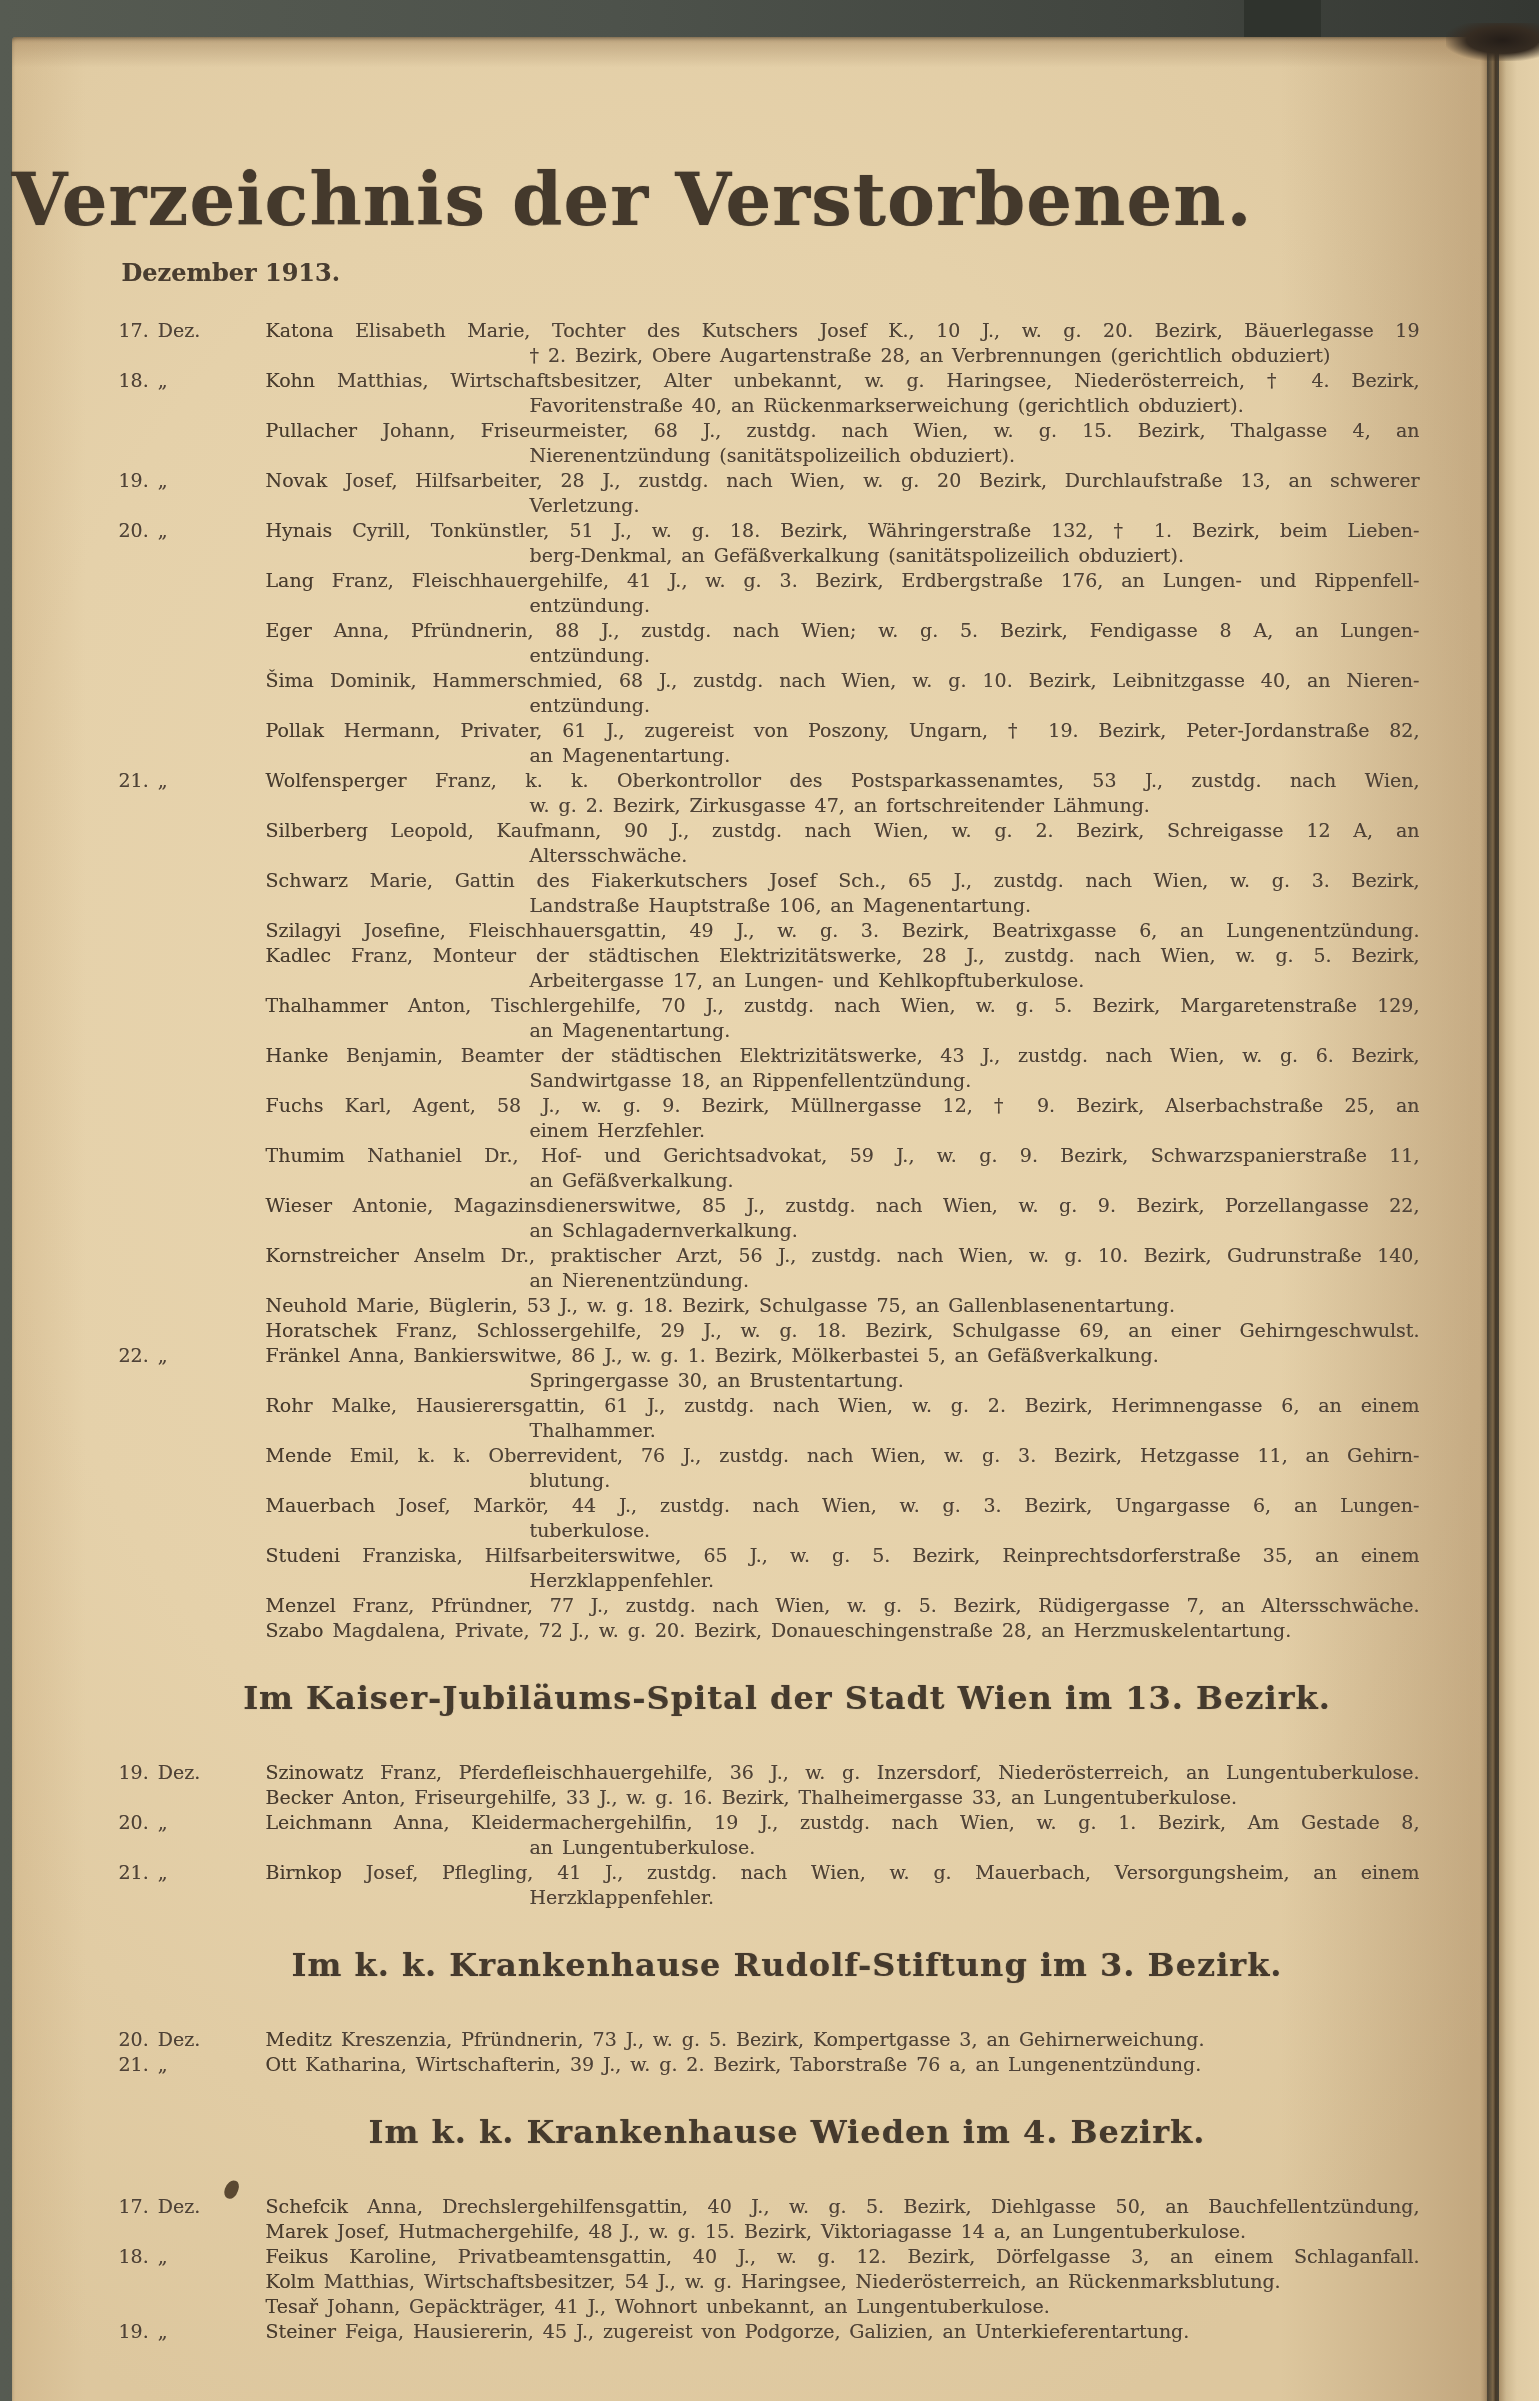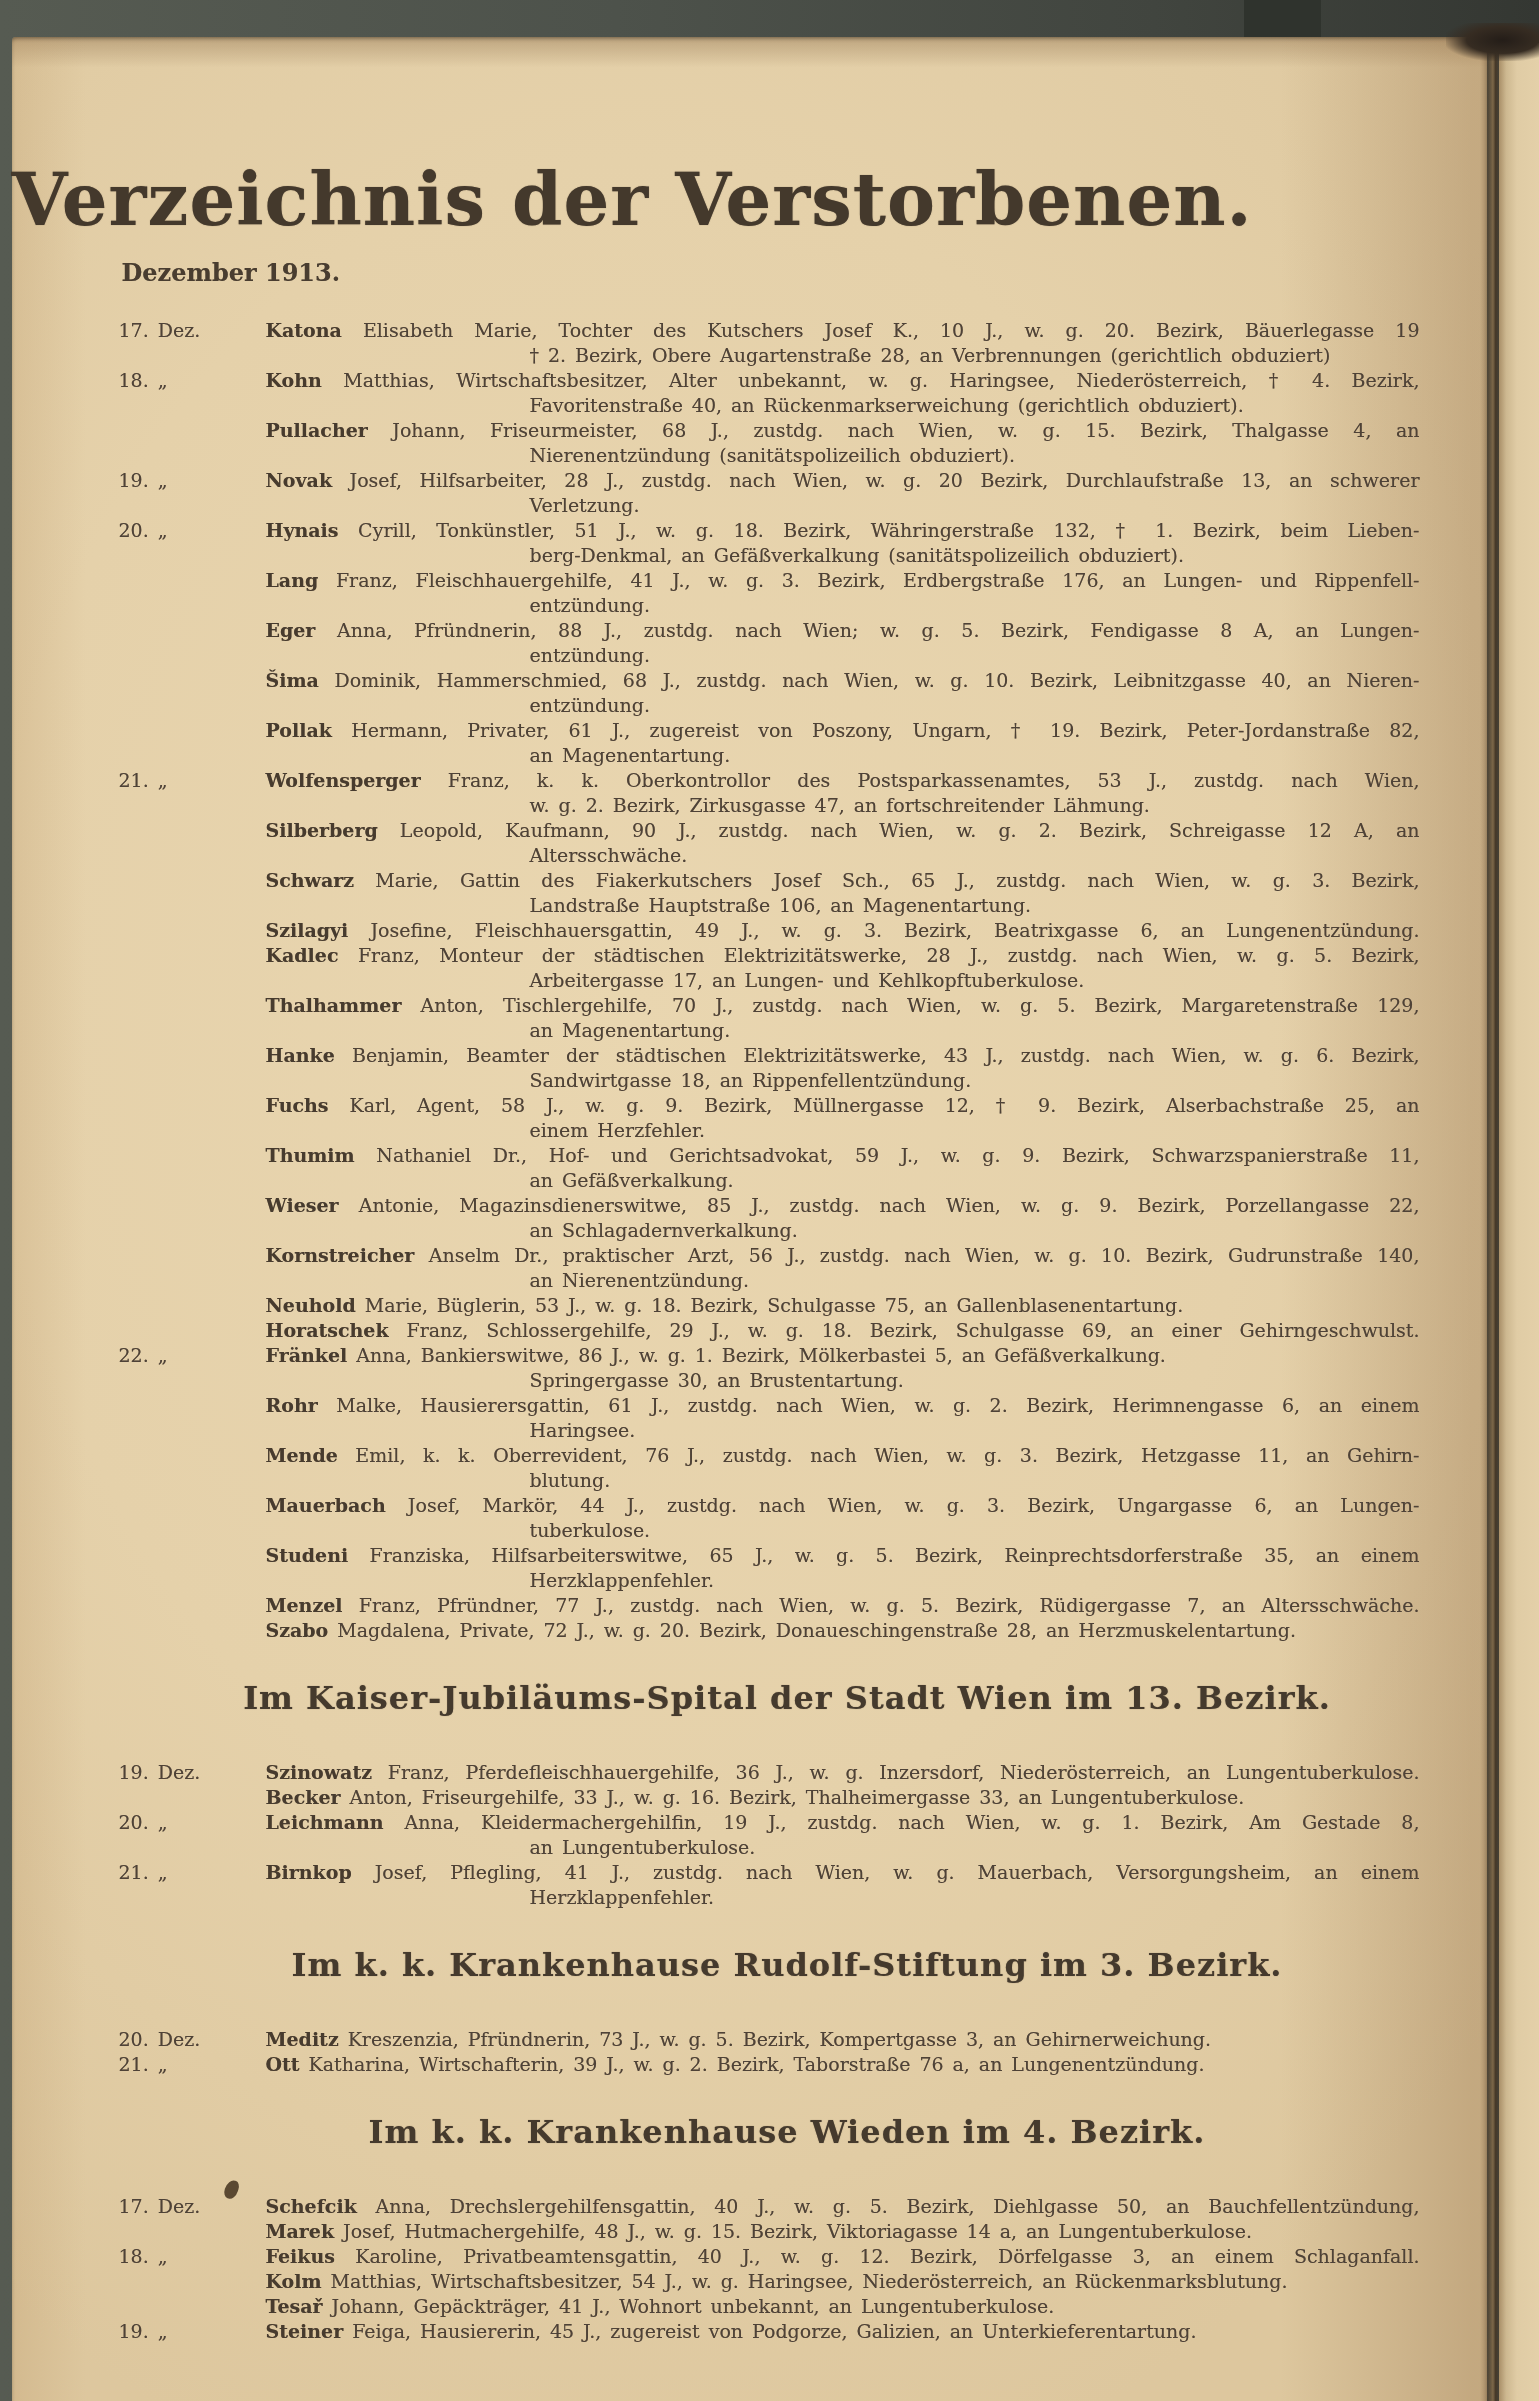--- a/index.html
+++ b/index.html
@@ -36,21 +36,21 @@
   .section-header{
     margin:36px 0 43px 144px;width:1263px;text-align:center;
     font-size:32px;line-height:38px;font-weight:bold;letter-spacing:1px;
     color:#453a2d;text-shadow:0 0 1px rgba(70,55,40,.5);
   }
   .entry{position:relative;font-size:19px;line-height:25px;word-spacing:2.9px;
     text-shadow:0 0 0.5px rgba(80,60,45,.45);}
   .date{position:absolute;left:107px;top:0;white-space:nowrap;}
   .l1{margin-left:254px;width:1154px;}
   .l1.just{text-align:justify;text-align-last:justify;}
-  .l1 .name{font-weight:bold;color:#473b2e;}
+  .l1 .name{font-weight:normal;color:#473b2e;}
   .cont{margin-left:518px;width:889px;}
 </style>
 </head>
 <body>
 
 <div class="top-dark-patch"></div>
 <div class="paper">
   <h1 class="title">Verzeichnis der Verstorbenen.</h1>
   <div class="subtitle">Dezember 1913.</div>
   <div class="sections" id="sections-root">
@@ -147,21 +147,21 @@
         </div>
         <div class="entry">
           <span class="date">22. „</span>
           <div class="l1"><span class="name">Fränkel</span><span class="rest"> Anna, Bankierswitwe, 86 J., w. g. 1. Bezirk, Mölkerbastei 5, an Gefäßverkalkung.</span></div>
         </div>
         <div class="entry">
           <div class="cont">Springergasse 30, an Brustentartung.</div>
         </div>
         <div class="entry">
           <div class="l1 just"><span class="name">Rohr</span><span class="rest"> Malke, Hausierersgattin, 61 J., zustdg. nach Wien, w. g. 2. Bezirk, Herimnengasse 6, an einem</span></div>
-          <div class="cont">Haringsee.</div>
+          <div class="cont">Thalhammer.</div>
         </div>
         <div class="entry">
           <div class="l1 just"><span class="name">Mende</span><span class="rest"> Emil, k. k. Oberrevident, 76 J., zustdg. nach Wien, w. g. 3. Bezirk, Hetzgasse 11, an Gehirn-</span></div>
           <div class="cont">blutung.</div>
         </div>
         <div class="entry">
           <div class="l1 just"><span class="name">Mauerbach</span><span class="rest"> Josef, Markör, 44 J., zustdg. nach Wien, w. g. 3. Bezirk, Ungargasse 6, an Lungen-</span></div>
           <div class="cont">tuberkulose.</div>
         </div>
         <div class="entry">

